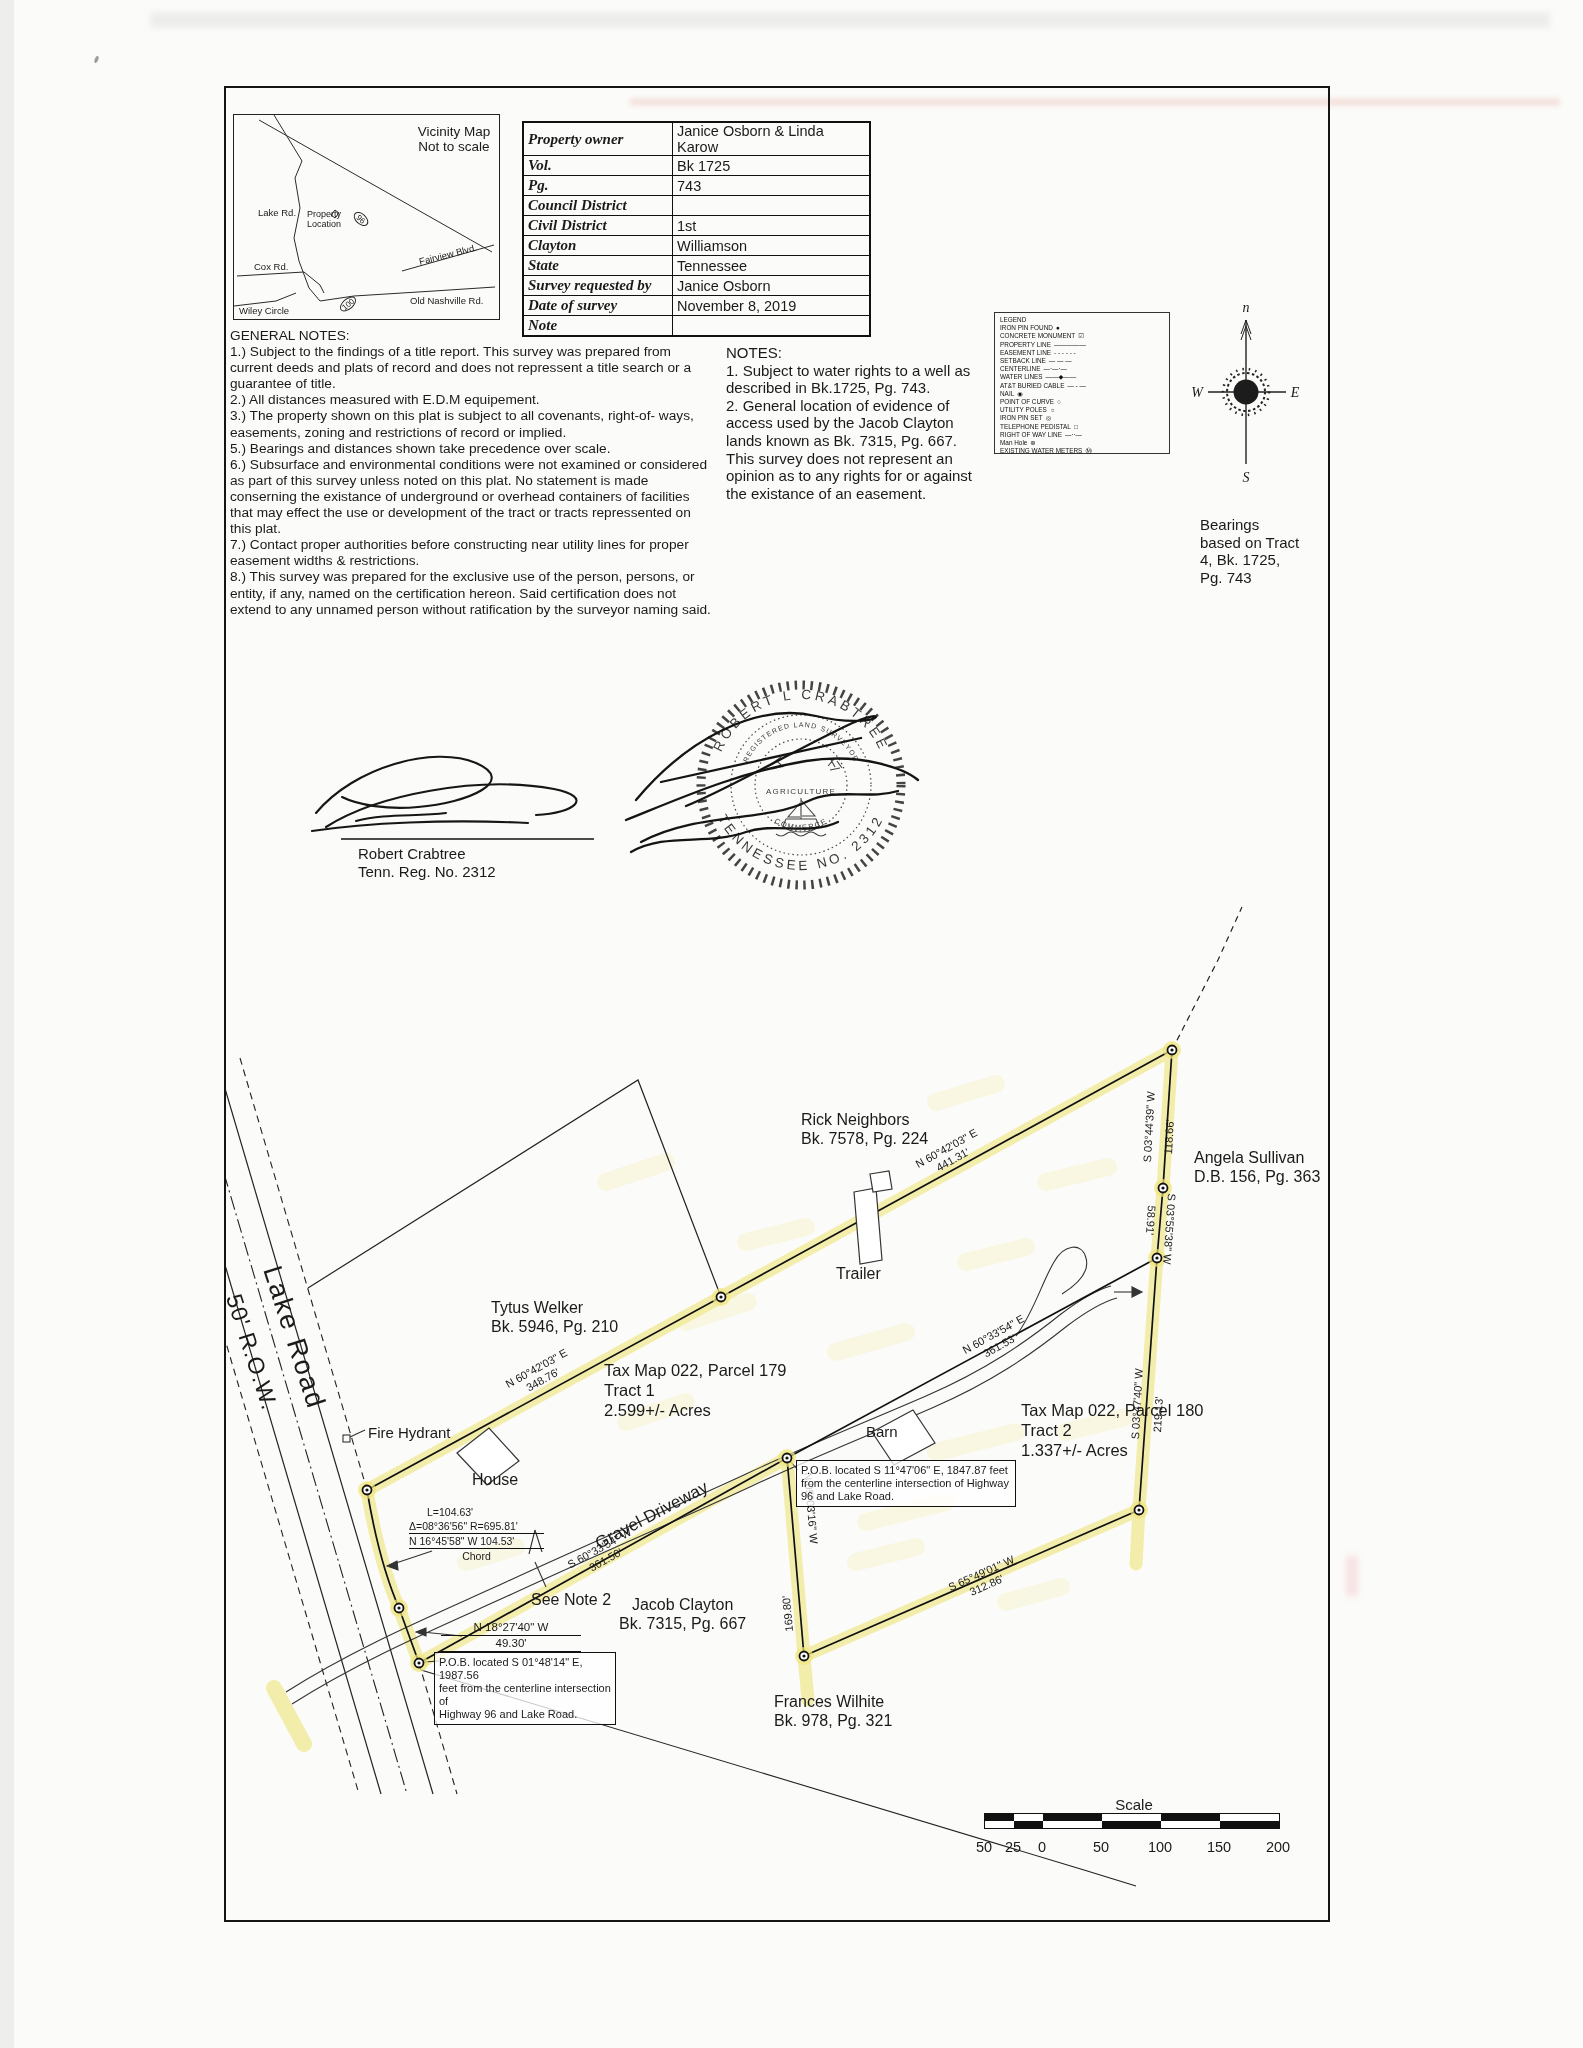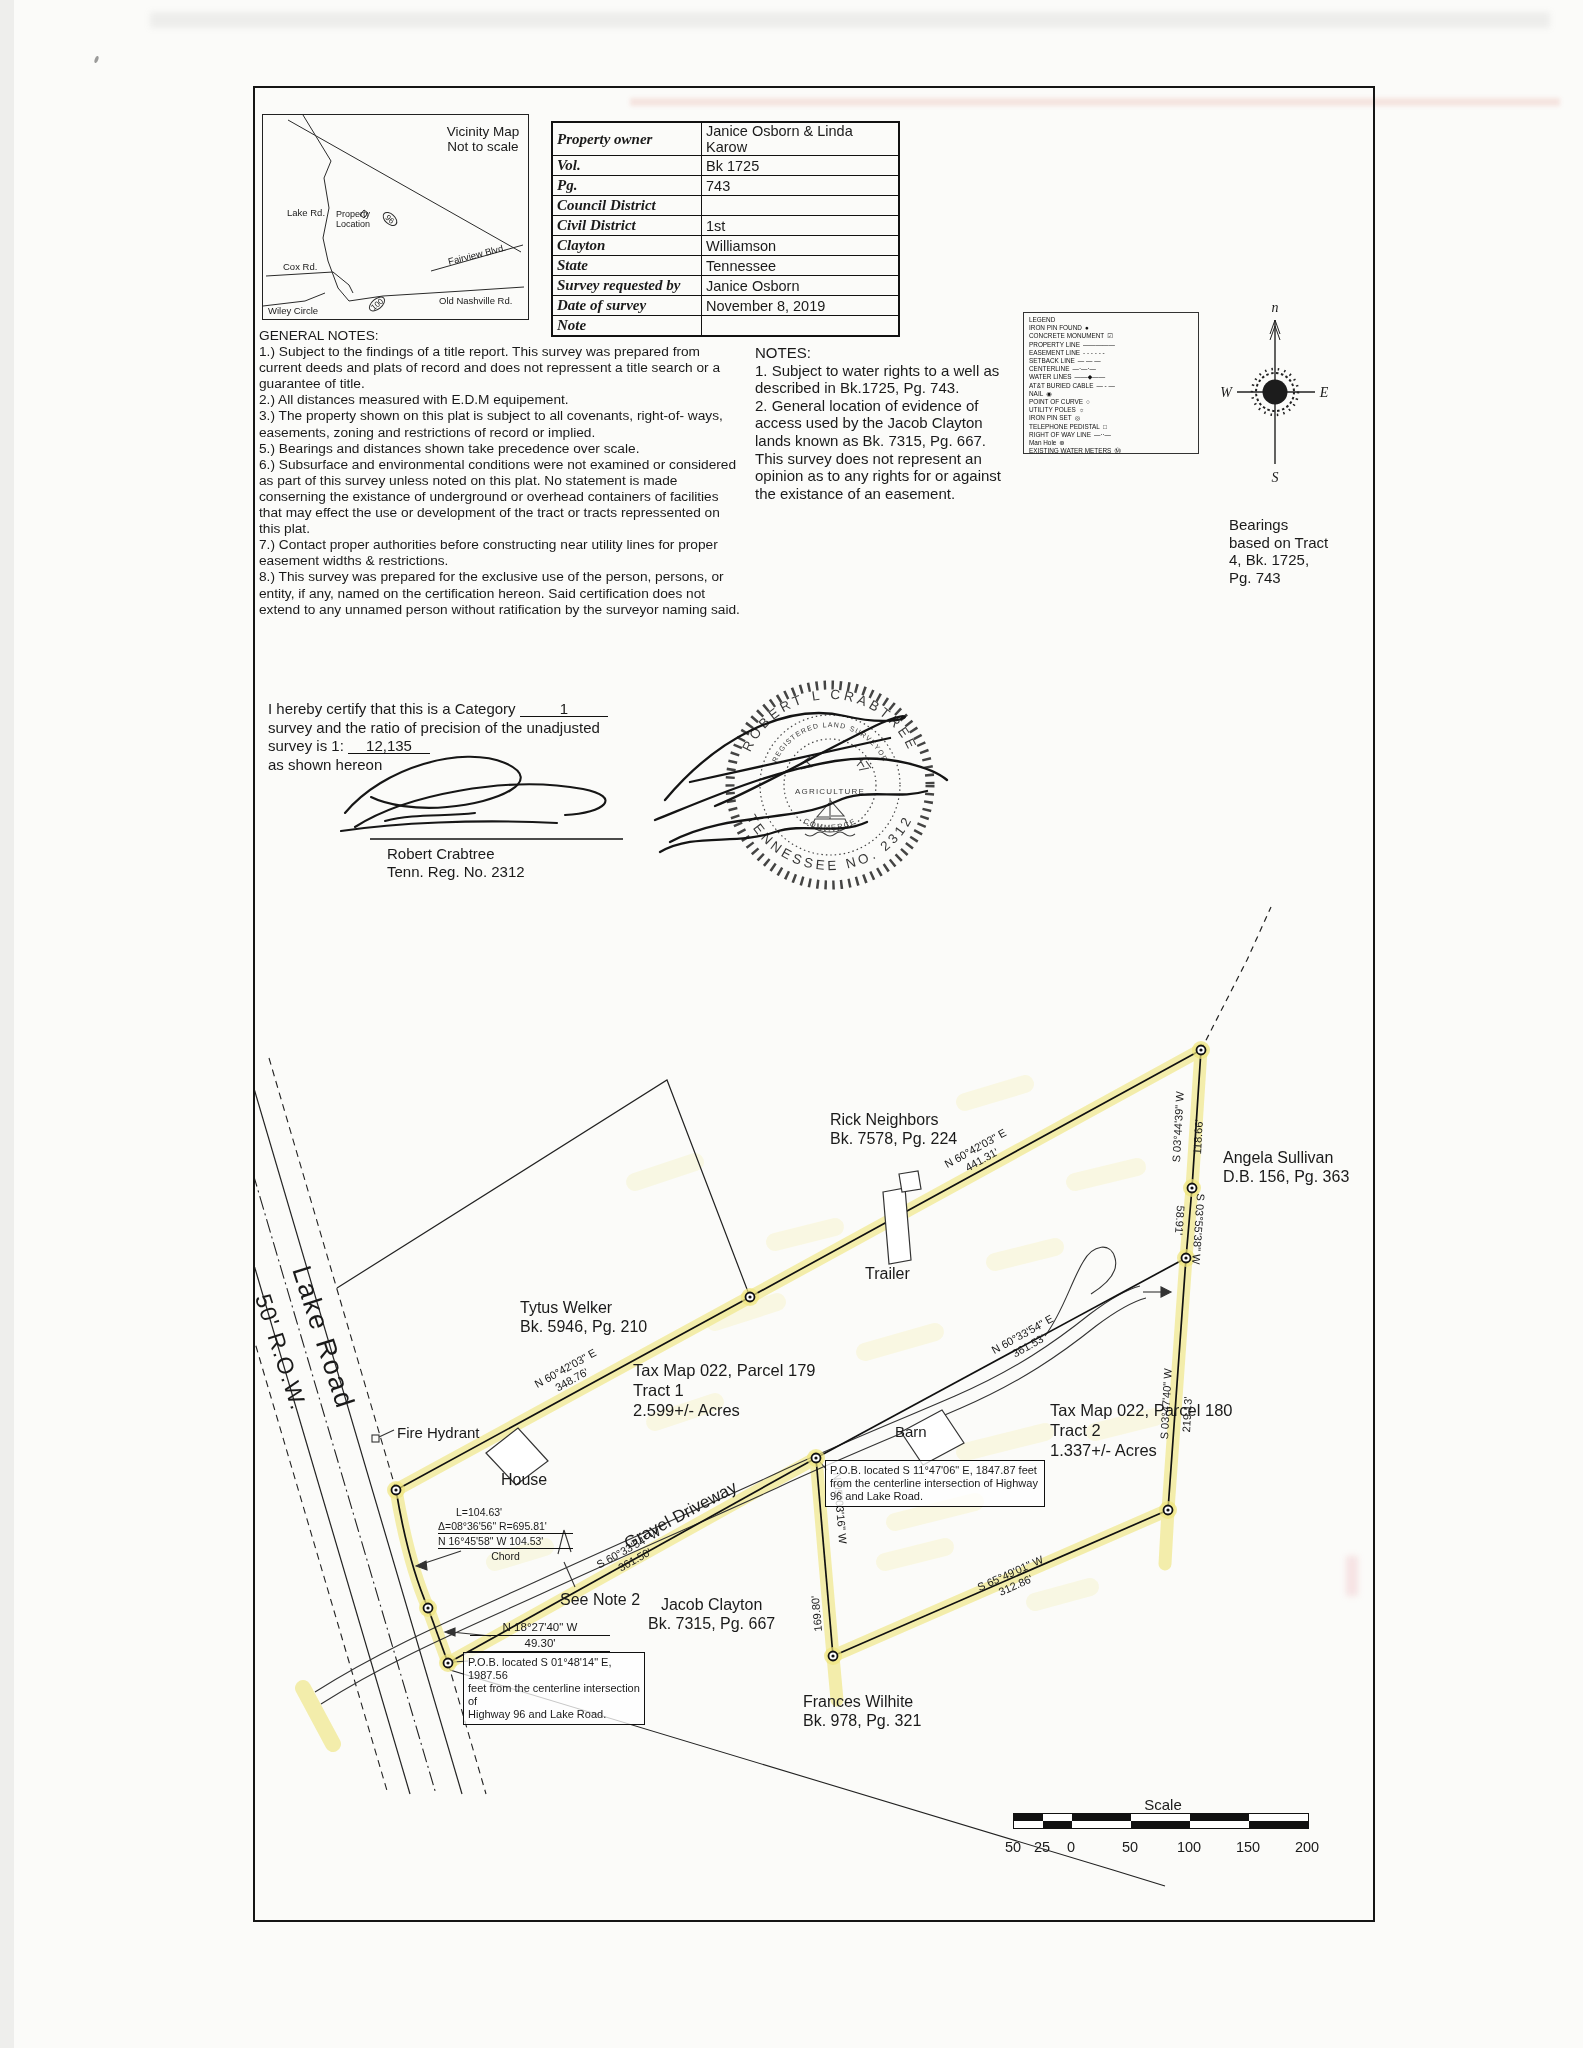--- a/index.html
+++ b/index.html
@@ -1,19 +1,19 @@
 <!DOCTYPE html>
 <html><head>
 <meta charset="utf-8">
 <style>
   html,body{margin:0;padding:0;background:#e9e9e7;}
   .page{position:relative;width:1583px;height:2048px;background:#fbfbf9;overflow:hidden;
         font-family:"Liberation Sans",sans-serif;color:#1a1a1a;}
   .artifact{position:absolute;pointer-events:none;}
-  .plat{position:absolute;left:253px;top:86px;width:1102px;height:1832px;border:2px solid #151515;background:transparent;padding-left:16px;}
+  .plat{position:absolute;left:224px;top:86px;width:1102px;height:1832px;border:2px solid #151515;background:transparent;}
   .abs{position:absolute;}
   .pre{white-space:pre-line;}
   
   .vicinity{left:7px;top:26px;width:265px;height:204px;border:1.5px solid #222;}
   
   .itable{left:296px;top:33px;width:349px;border:2px solid #111;border-collapse:collapse;}
   .itable td{border:1.2px solid #111;height:19px;font-size:14.5px;padding:0 4px;vertical-align:middle;}
   .itable td.lbl{font-family:"Liberation Serif",serif;font-style:italic;font-weight:bold;width:140px;font-size:15px;}
   
   .surveyor{left:668px;top:30px;font-style:italic;font-size:23px;line-height:27.5px;letter-spacing:1.5px;white-space:pre-line;color:#222;}
@@ -238,28 +238,20 @@
       <text class="ser" x="107" y="97" font-size="14" text-anchor="middle">E</text>
       <text class="ser" x="58" y="182" font-size="14" text-anchor="middle">S</text>
       <text class="ser" x="9" y="97" font-size="14" text-anchor="middle">W</text>
     </svg>
 
     <div class="abs bearnote pre">Bearings
 based on Tract
 4, Bk. 1725,
 Pg. 743</div>
 
-    <div class="abs cert">
-      <div><span>I hereby certify that this is a Category</span>
-           <span class="blank" style="width:88px;">1</span></div>
-      <div>survey and the ratio of precision  of the unadjusted</div>
-      <div><span>survey is 1:</span>
-           <span class="blank" style="width:82px;">12,135</span></div>
-      <div>as shown hereon</div>
-    </div>
 
     <svg class="abs" style="left:70px;top:647px;" width="320" height="115" viewBox="0 0 320 115">
       <g stroke="#161616" stroke-width="2.1" fill="none" stroke-linecap="round">
         <path d="M 20 78 C 58 32 138 10 180 28 C 222 46 172 68 122 72 C 92 75 62 70 46 62"></path>
         <path d="M 30 92 C 80 60 182 40 258 54 C 298 62 280 78 240 80"></path>
         <path d="M 16 96 C 70 88 150 84 232 88"></path>
         <path d="M 60 86 C 90 78 120 82 150 78"></path>
       </g>
       <line x1="45" y1="104" x2="298" y2="104" stroke="#111" stroke-width="1.6"></line>
     </svg>

